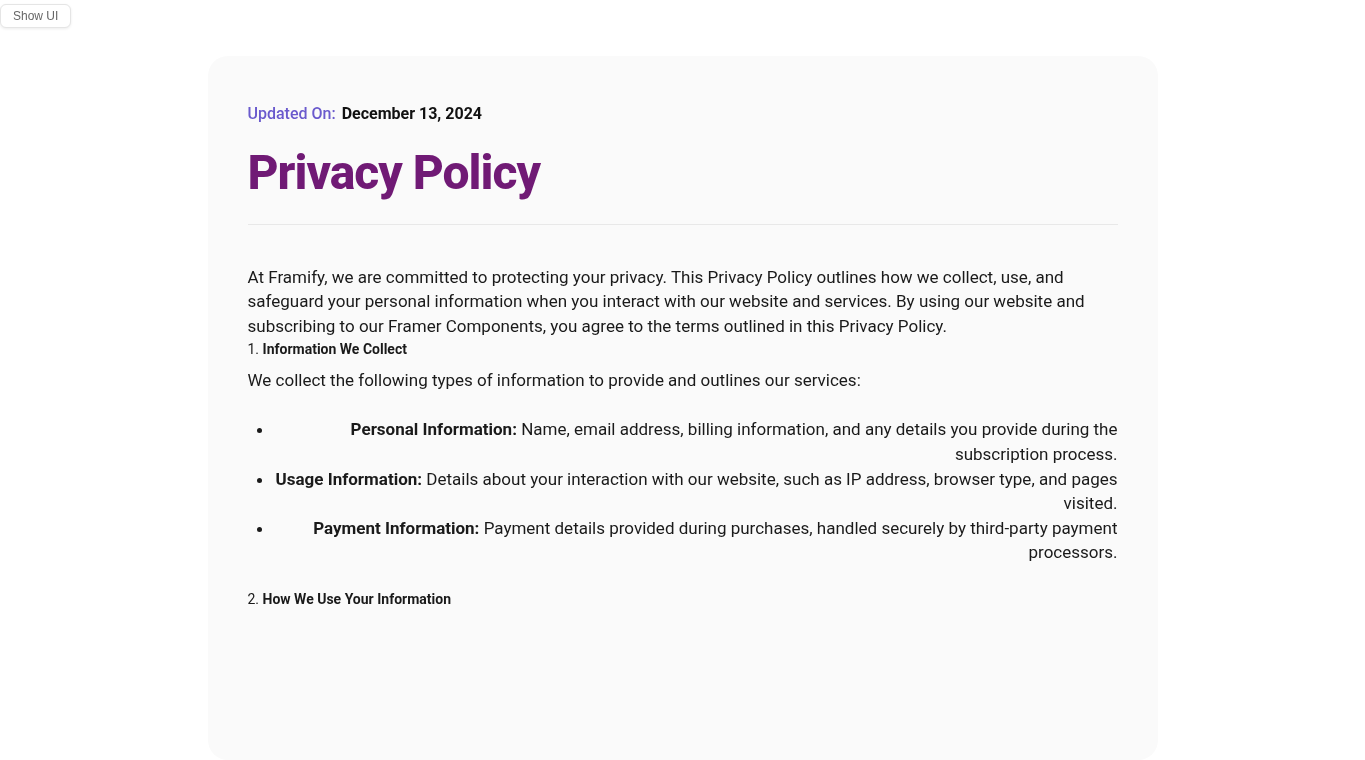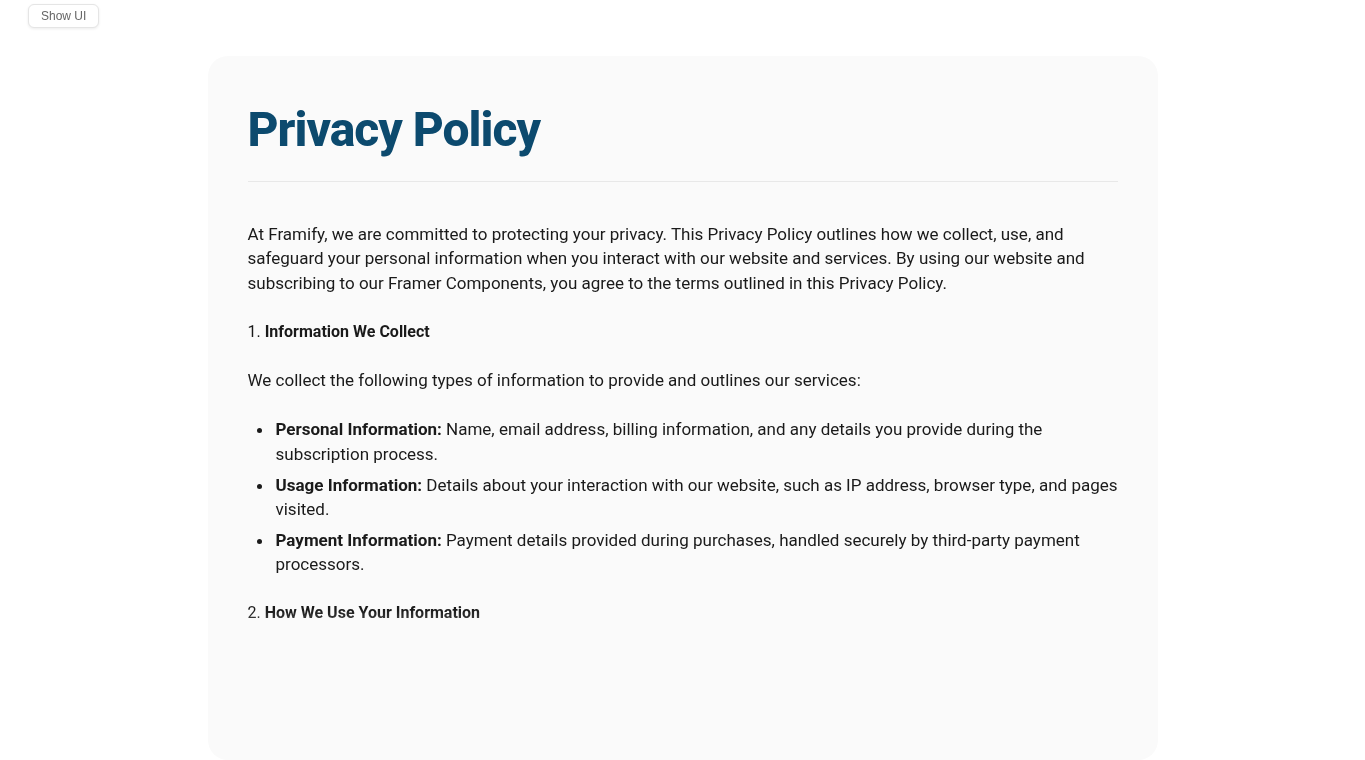--- a/index.html
+++ b/index.html
@@ -12,21 +12,21 @@
       background: #ffffff;
       color: #1a1a1a;
       width: 1365px;
       height: 760px;
       overflow: hidden;
       position: relative;
     }
     .show-ui-btn {
       position: absolute;
       top: 4px;
-      left: 28px;
+      left: 0;
       background: #ffffff;
       border: 1px solid #e5e5e5;
       border-radius: 6px;
       padding: 4px 12px;
       font-size: 12px;
       color: #666;
       cursor: pointer;
       box-shadow: 0 1px 3px rgba(0,0,0,0.08);
     }
     .container {
@@ -52,46 +52,45 @@
     }
     .updated-date {
       color: #111;
       font-size: 16px;
       font-weight: 700;
     }
     .page-title {
       font-size: 48px;
       font-weight: 800;
       letter-spacing: -1px;
-      color: #0c4a6e;
+      color: #701a75;
       margin-bottom: 24px;
       line-height: 1.1;
     }
     .intro-text {
       font-size: 19px;
       color: #333;
       line-height: 1.45;
       margin-bottom: 32px;
     }
     .divider {
       border: none;
       border-top: 1px solid #e8e8e8;
       margin-bottom: 40px;
     }
     .body-paragraph {
       font-size: 17px;
       color: #1a1a1a;
       line-height: 1.45;
-      margin-bottom: 24px;
     }
     .section-heading {
-      font-size: 16px;
+      font-size: 14px;
       color: #1a1a1a;
       line-height: 1.5;
-      margin-bottom: 24px;
+      margin-bottom: 8px;
     }
     .section-number {
       font-weight: 400;
     }
     .section-title {
       font-weight: 700;
     }
     .lead-text {
       font-size: 17px;
       color: #1a1a1a;
@@ -100,22 +99,23 @@
     }
     ul.bullet-list {
       list-style: disc;
       padding-left: 26px;
       margin-bottom: 24px;
     }
     ul.bullet-list li {
       font-size: 17px;
       color: #1a1a1a;
       line-height: 1.45;
-      margin-bottom: 6px;
+      margin-bottom: 0;
       padding-left: 2px;
+      text-align: right;
     }
     .bullet-title {
       font-weight: 700;
     }
     .fade-overlay {
       position: absolute;
       left: 0;
       right: 0;
       bottom: 0;
       height: 150px;
@@ -123,20 +123,24 @@
       background: linear-gradient(to bottom, rgba(250,250,250,0) 0%, rgba(250,250,250,0.85) 35%, rgba(250,250,250,0) 60%);
     }
   </style>
 </head>
 <body>
 
 <button class="show-ui-btn">Show UI</button>
 
 <div class="container">
 
+  <div class="meta-row">
+    <span class="updated-label">Updated On:</span>
+    <span class="updated-date">December 13, 2024</span>
+  </div>
 
   <h1 class="page-title">Privacy Policy</h1>
 
 
   <hr class="divider">
 
   <p class="body-paragraph">At Framify, we are committed to protecting your privacy. This Privacy Policy outlines how we collect, use, and safeguard your personal information when you interact with our website and services. By using our website and subscribing to our Framer Components, you agree to the terms outlined in this Privacy Policy.</p>
 
   <p class="section-heading">
     <span class="section-number">1.</span>

